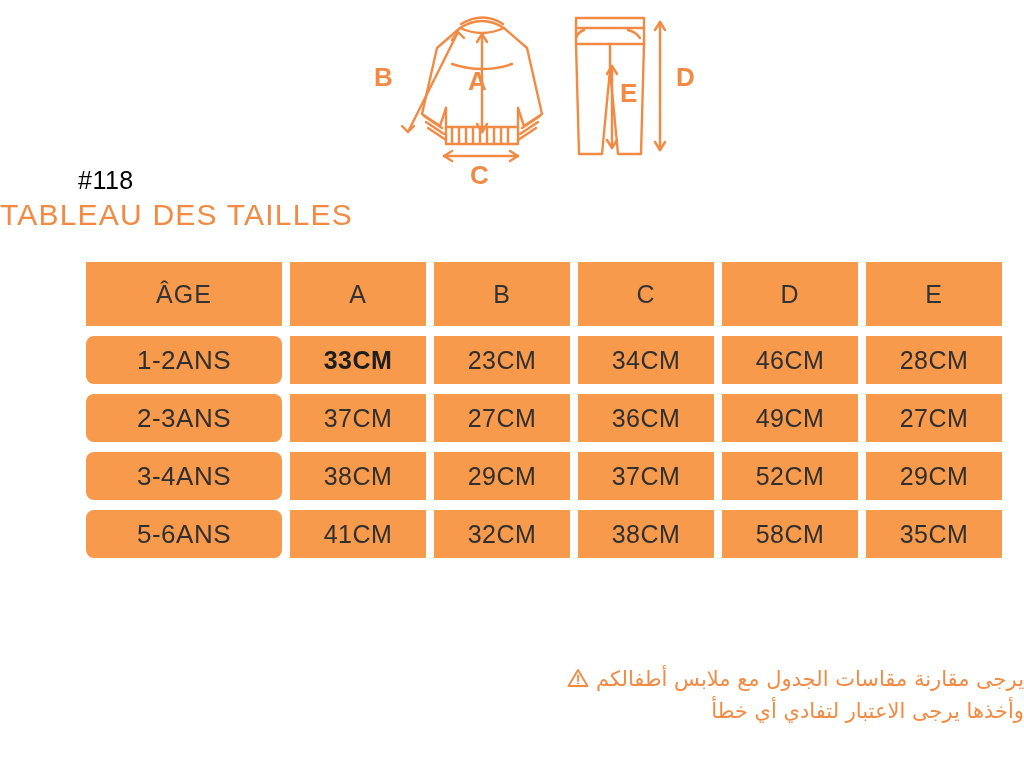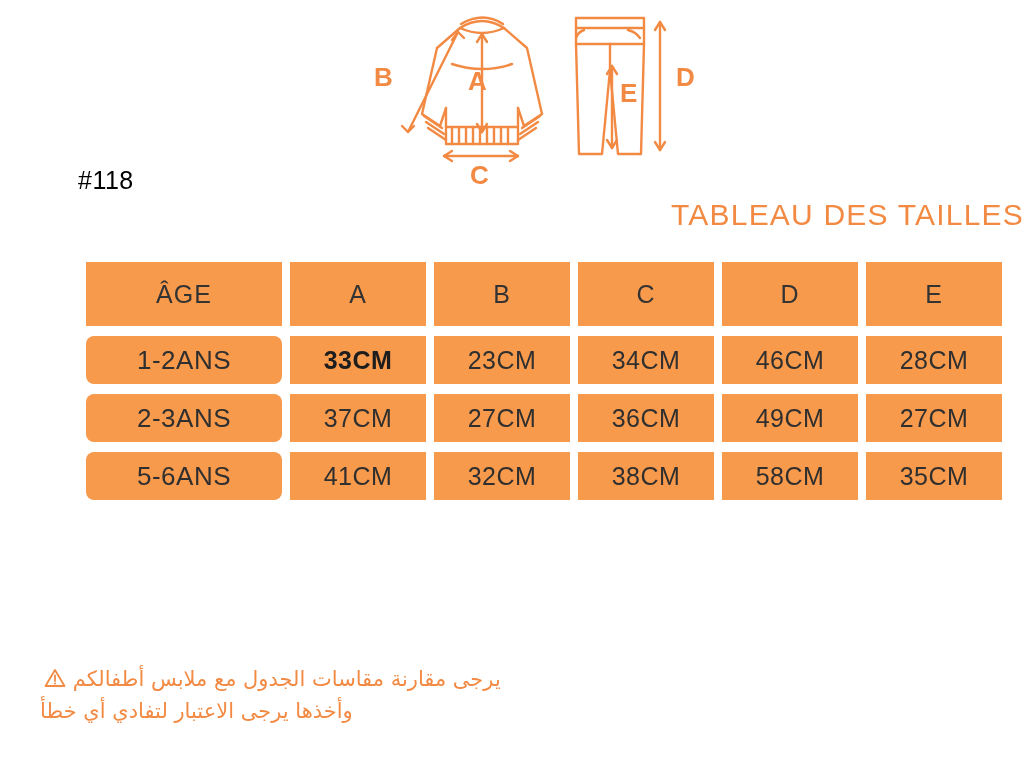--- a/index.html
+++ b/index.html
@@ -43,21 +43,21 @@
     letter-spacing: 0.5px;
     font-family: "Liberation Sans", sans-serif;
   }
 
   
   .main-title {
     position: absolute;
     left: 0;
     right: 0;
     top: 198px;
-    text-align: right;
+    text-align: left;
     font-size: 30px;
     letter-spacing: 1.2px;
     color: #f28a43;
     font-family: "Liberation Sans", sans-serif;
   }
 
   
   .table-wrap {
     position: absolute;
     left: 78px;
@@ -107,21 +107,21 @@
 
   
   .size-table thead tr th { margin-bottom: 20px; }
 
   
   .footer-note {
     position: absolute;
     left: 0;
     right: 0;
     top: 664px;
-    text-align: left;
+    text-align: right;
     color: #f28a43;
     font-size: 21px;
     line-height: 30px;
     direction: rtl;
     font-family: "DejaVu Sans", sans-serif;
     padding-left: 40px;
   }
   .footer-note .line {
     display: block;
   }
@@ -237,20 +237,28 @@
           <td>46CM</td>
           <td>28CM</td>
         </tr>
         <tr>
           <td class="age-cell">2-3ANS</td>
           <td>37CM</td>
           <td>27CM</td>
           <td>36CM</td>
           <td>49CM</td>
           <td>27CM</td>
+        </tr>
+        <tr>
+          <td class="age-cell">3-4ANS</td>
+          <td>38CM</td>
+          <td>29CM</td>
+          <td>37CM</td>
+          <td>52CM</td>
+          <td>29CM</td>
         </tr>
         <tr>
           <td class="age-cell">5-6ANS</td>
           <td>41CM</td>
           <td>32CM</td>
           <td>38CM</td>
           <td>58CM</td>
           <td>35CM</td>
         </tr>
       </tbody>

